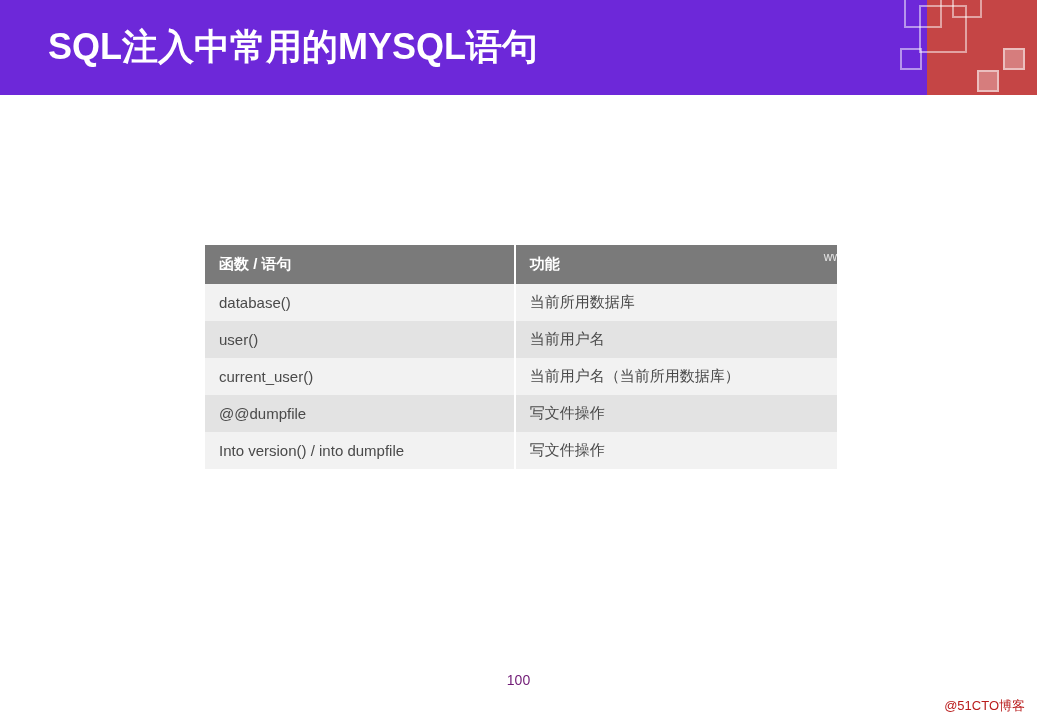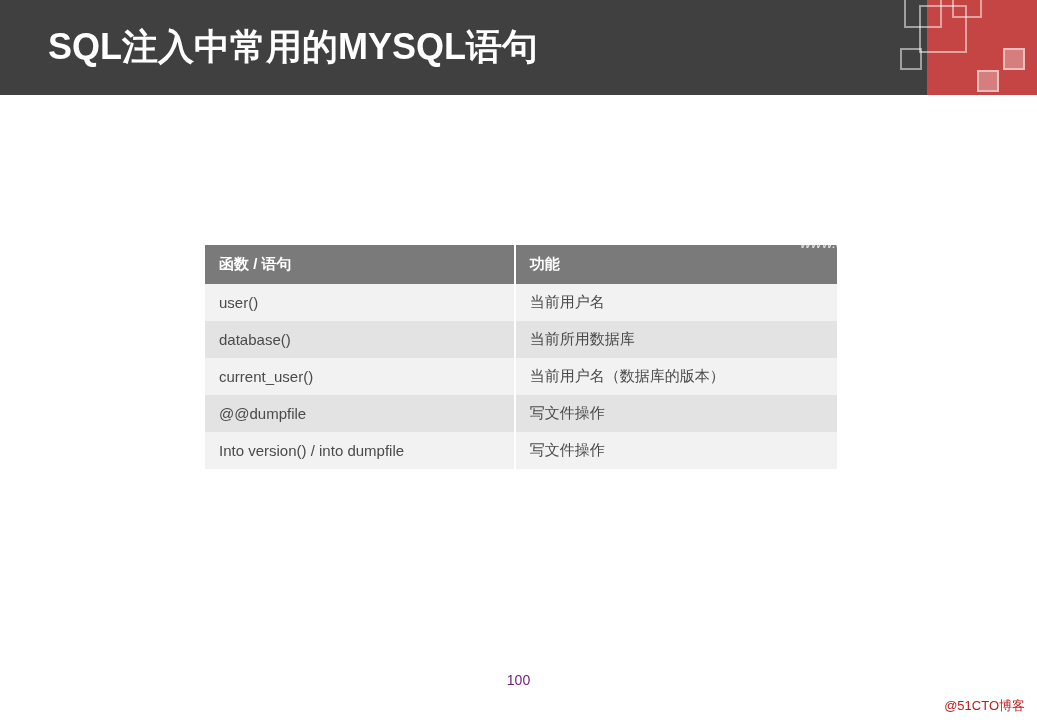--- a/index.html
+++ b/index.html
@@ -11,21 +11,21 @@
       width: 1037px;
       height: 723px;
       font-family: "Microsoft YaHei", "PingFang SC", Arial, sans-serif;
       background: #ffffff;
       position: relative;
       overflow: hidden;
     }
     .header {
       width: 100%;
       height: 95px;
-      background: #404040;
+      background: #6d28d9;
       display: flex;
       align-items: center;
       padding-left: 48px;
       position: relative;
     }
     .header-title {
       color: #ffffff;
       font-size: 36px;
       font-weight: bold;
     }
@@ -49,25 +49,24 @@
       border: 2px solid rgba(255,255,255,0.5);
       background: transparent;
     }
     .content {
       padding: 150px 200px 0 205px;
       position: relative;
     }
     .watermark-right {
       position: absolute;
       right: 120px;
-      top: 139px;
-      font-size: 15px;
+      top: 155px;
+      font-size: 12px;
       color: rgba(255,255,255,0.8);
       z-index: 5;
-      font-style: italic;
     }
     table {
       width: 100%;
       border-collapse: collapse;
       font-size: 15px;
     }
     thead th {
       background: #7a7a7a;
       color: #ffffff;
       text-align: left;
@@ -128,30 +127,30 @@
   <div class="watermark-right">www.aqniukt.com</div>
   <table>
     <thead>
       <tr>
         <th style="width:49%;">函数 / 语句</th>
         <th>功能</th>
       </tr>
     </thead>
     <tbody>
       <tr>
+        <td>database()</td>
+        <td>当前所用数据库</td>
+      </tr>
+      <tr>
         <td>user()</td>
         <td>当前用户名</td>
       </tr>
       <tr>
-        <td>database()</td>
-        <td>当前所用数据库</td>
-      </tr>
-      <tr>
         <td>current_user()</td>
-        <td>当前用户名（数据库的版本）</td>
+        <td>当前用户名（当前所用数据库）</td>
       </tr>
       <tr>
         <td>@@dumpfile</td>
         <td>写文件操作</td>
       </tr>
       <tr>
         <td>Into version() / into dumpfile</td>
         <td>写文件操作</td>
       </tr>
     </tbody>

